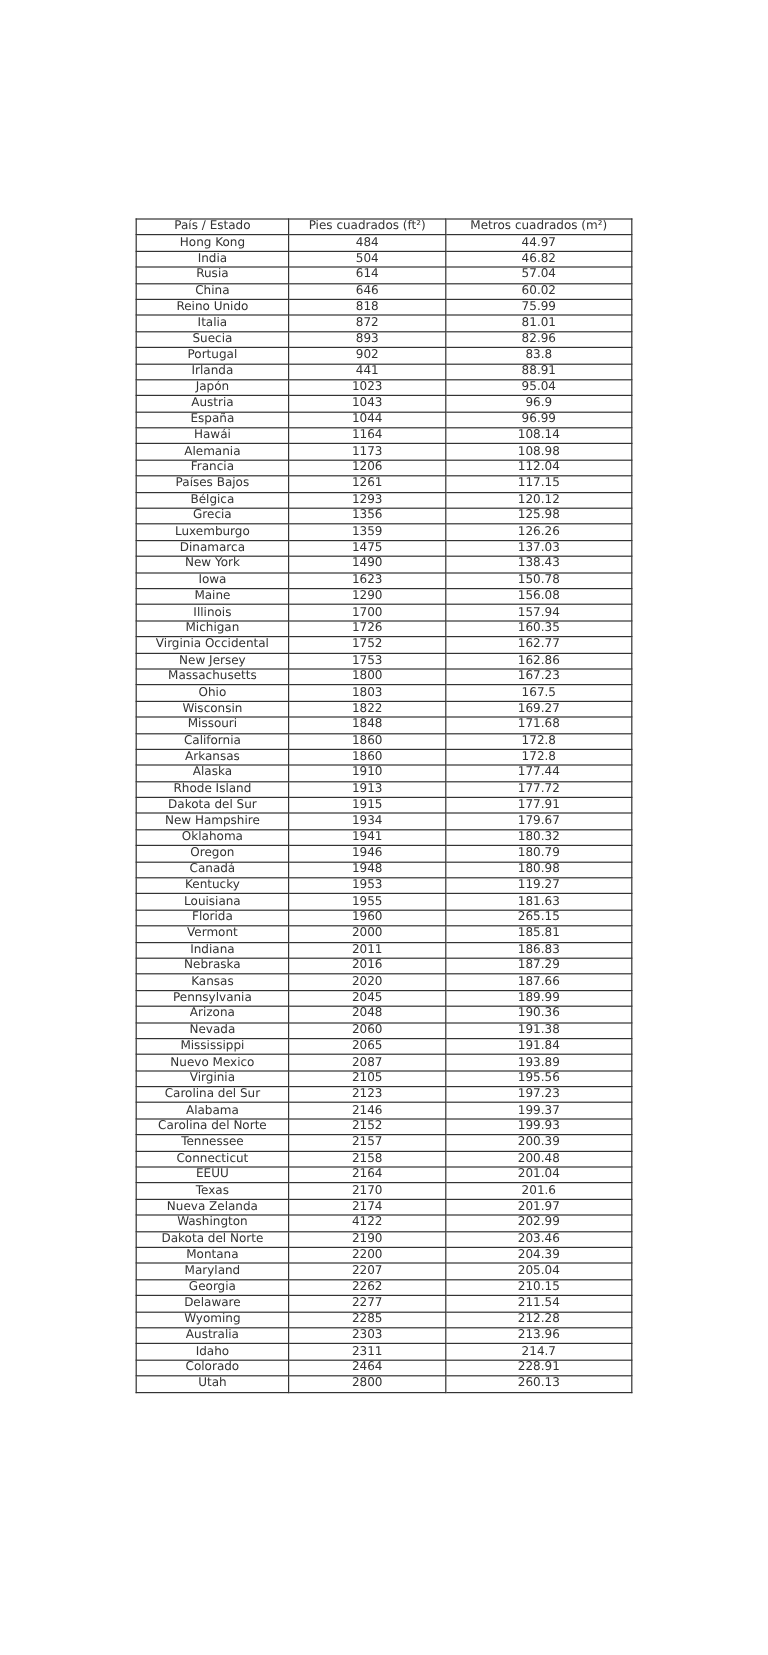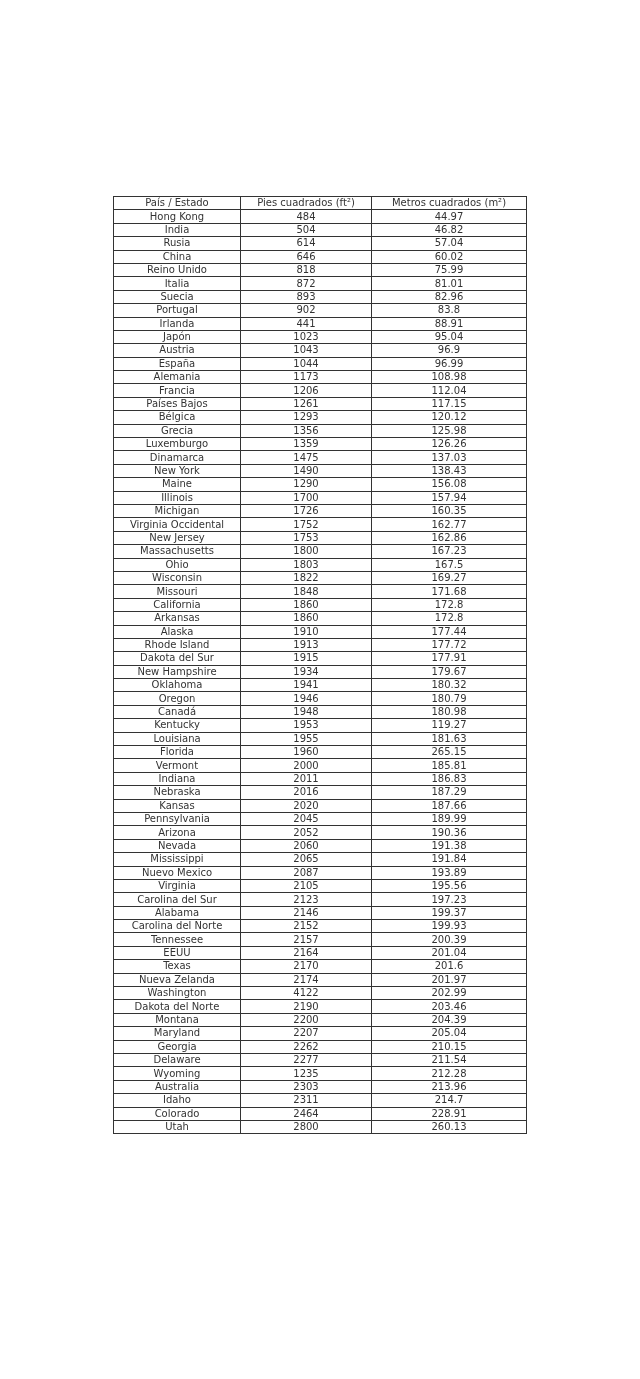--- a/index.html
+++ b/index.html
@@ -9,21 +9,21 @@
   }
   body {
     width: 640px;
     height: 1379px;
     position: relative;
     font-family: "DejaVu Sans", sans-serif;
   }
   .table-wrap {
     position: absolute;
     left: 113px;
-    top: 196px;
+    top: 182px;
   }
   table.area-table {
     border-collapse: collapse;
     table-layout: fixed;
     font-size: 10px;
     color: #333333;
   }
   table.area-table th,
   table.area-table td {
     border: 1px solid #333333;
@@ -112,20 +112,25 @@
           <td>Austria</td>
           <td>1043</td>
           <td>96.9</td>
         </tr>
         <tr>
           <td>España</td>
           <td>1044</td>
           <td>96.99</td>
         </tr>
         <tr>
+          <td>Hawái</td>
+          <td>1164</td>
+          <td>108.14</td>
+        </tr>
+        <tr>
           <td>Alemania</td>
           <td>1173</td>
           <td>108.98</td>
         </tr>
         <tr>
           <td>Francia</td>
           <td>1206</td>
           <td>112.04</td>
         </tr>
         <tr>
@@ -152,20 +157,25 @@
           <td>Dinamarca</td>
           <td>1475</td>
           <td>137.03</td>
         </tr>
         <tr>
           <td>New York</td>
           <td>1490</td>
           <td>138.43</td>
         </tr>
         <tr>
+          <td>Iowa</td>
+          <td>1623</td>
+          <td>150.78</td>
+        </tr>
+        <tr>
           <td>Maine</td>
           <td>1290</td>
           <td>156.08</td>
         </tr>
         <tr>
           <td>Illinois</td>
           <td>1700</td>
           <td>157.94</td>
         </tr>
         <tr>
@@ -283,21 +293,21 @@
           <td>2020</td>
           <td>187.66</td>
         </tr>
         <tr>
           <td>Pennsylvania</td>
           <td>2045</td>
           <td>189.99</td>
         </tr>
         <tr>
           <td>Arizona</td>
-          <td>2052</td>
+          <td>2048</td>
           <td>190.36</td>
         </tr>
         <tr>
           <td>Nevada</td>
           <td>2060</td>
           <td>191.38</td>
         </tr>
         <tr>
           <td>Mississippi</td>
           <td>2065</td>
@@ -327,20 +337,25 @@
           <td>Carolina del Norte</td>
           <td>2152</td>
           <td>199.93</td>
         </tr>
         <tr>
           <td>Tennessee</td>
           <td>2157</td>
           <td>200.39</td>
         </tr>
         <tr>
+          <td>Connecticut</td>
+          <td>2158</td>
+          <td>200.48</td>
+        </tr>
+        <tr>
           <td>EEUU</td>
           <td>2164</td>
           <td>201.04</td>
         </tr>
         <tr>
           <td>Texas</td>
           <td>2170</td>
           <td>201.6</td>
         </tr>
         <tr>
@@ -373,21 +388,21 @@
           <td>2262</td>
           <td>210.15</td>
         </tr>
         <tr>
           <td>Delaware</td>
           <td>2277</td>
           <td>211.54</td>
         </tr>
         <tr>
           <td>Wyoming</td>
-          <td>1235</td>
+          <td>2285</td>
           <td>212.28</td>
         </tr>
         <tr>
           <td>Australia</td>
           <td>2303</td>
           <td>213.96</td>
         </tr>
         <tr>
           <td>Idaho</td>
           <td>2311</td>

